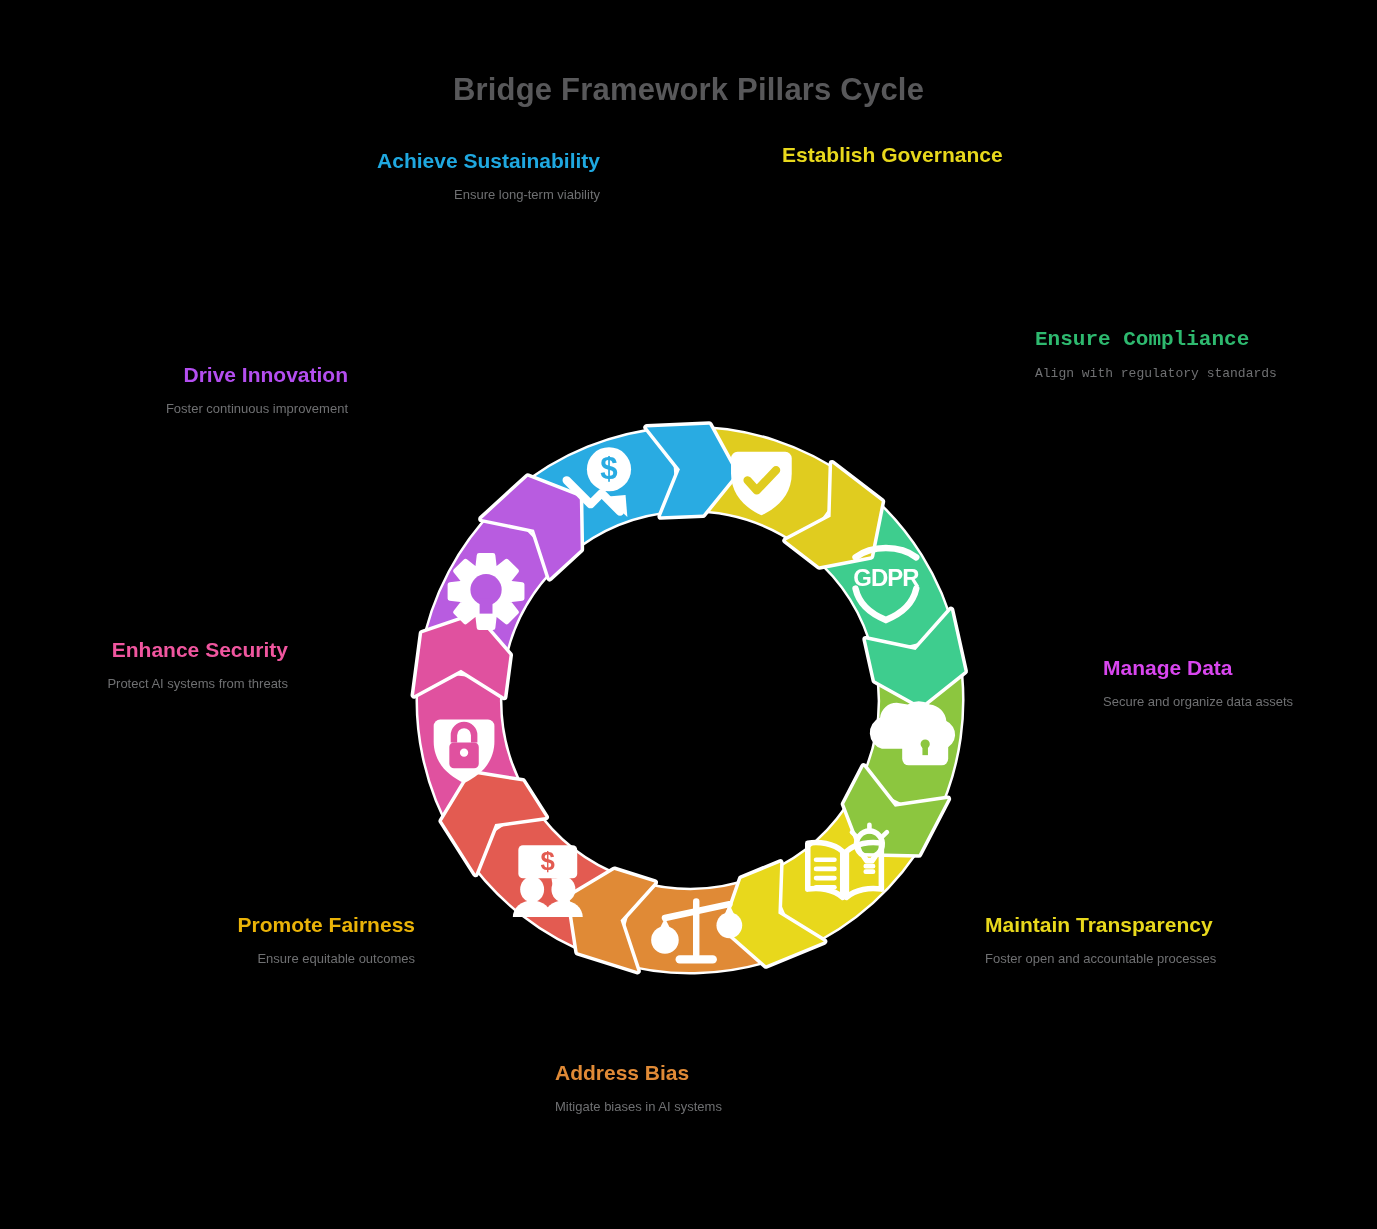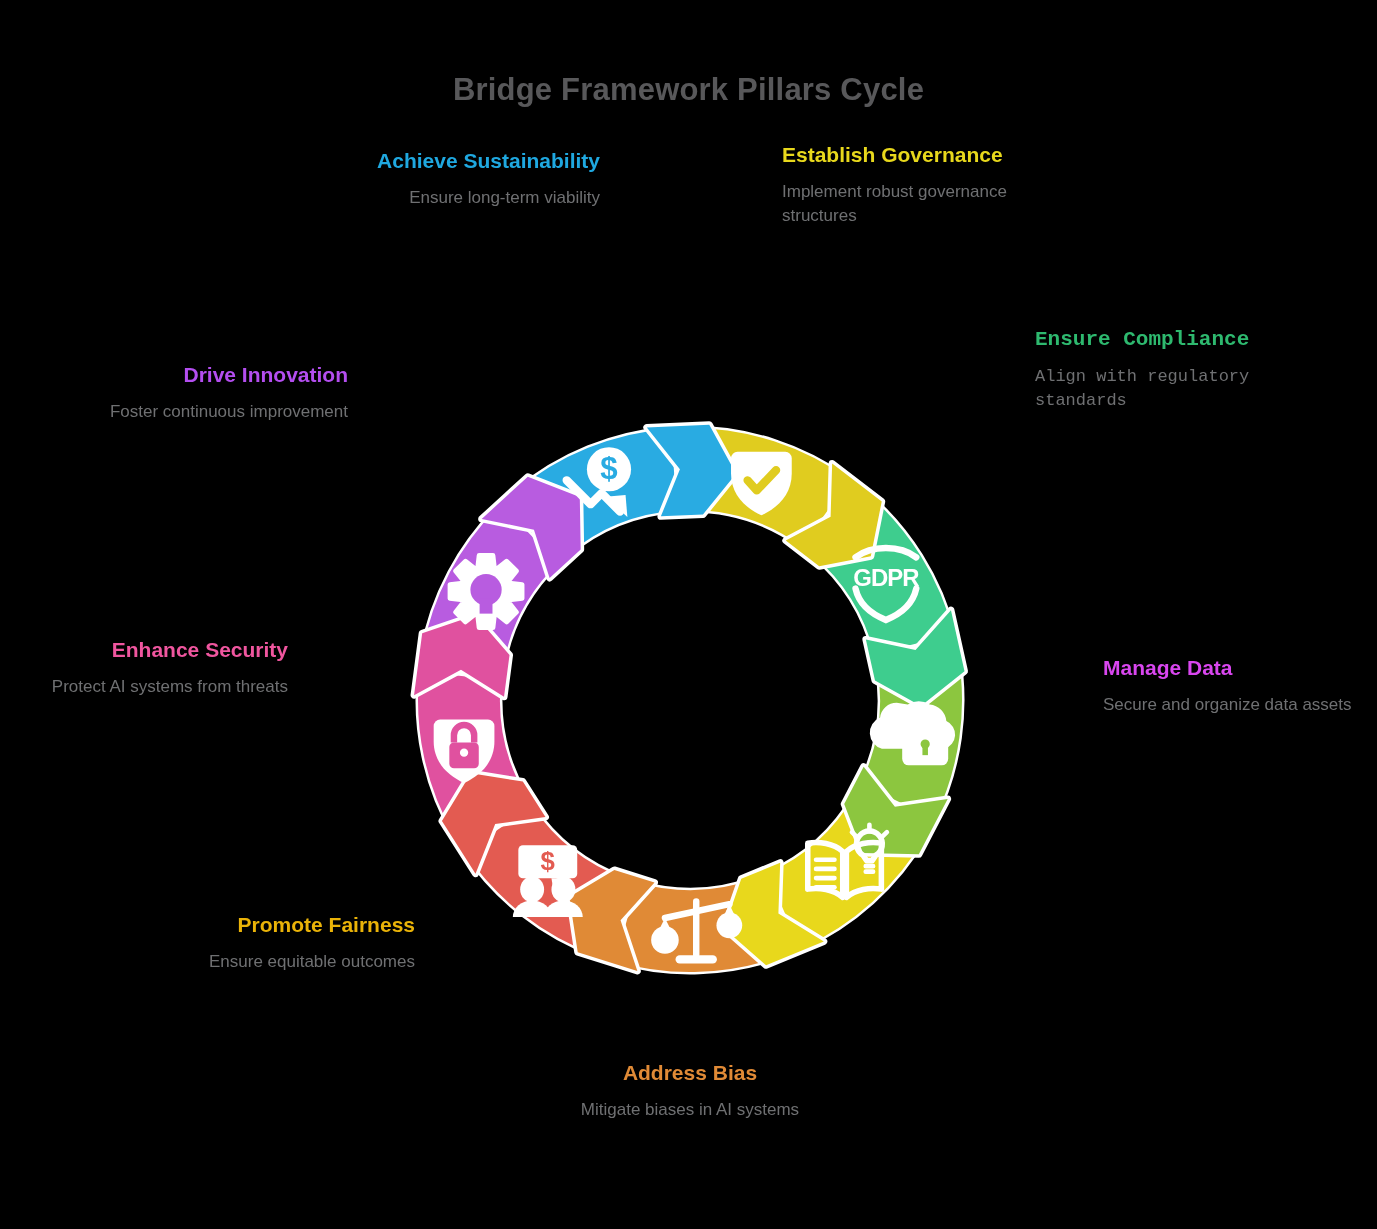--- a/index.html
+++ b/index.html
@@ -35,28 +35,28 @@
     position: absolute;
     width: 270px;
   }
   .lbl .t {
     font-size: 21px;
     font-weight: bold;
     line-height: 1.42;
     margin: 0 0 10px 0;
   }
   .lbl .d {
-    font-size: 17px;
+    font-size: 13px;
     color: #6f7072;
     line-height: 1.42;
     margin: 0;
   }
   .align-r { text-align: right; }
   .align-l { text-align: left; }
-  .align-c { text-align: center; }
+  .align-c { }
 </style>
 </head>
 <body>
 
 <div id="page">
 
   <div id="title">Bridge Framework Pillars Cycle</div>
 
   <svg id="wheel" width="1377" height="1229" viewBox="0 0 1377 1229">
     <defs>
@@ -174,33 +174,36 @@
       </g>
   </svg>
 
   <div class="lbl align-r" style="left:330px; top:140px;margin-top:6px;">
     <p class="t" style="color: rgb(31, 168, 224);">Achieve Sustainability</p>
     <p class="d">Ensure long-term viability</p>
   </div>
 
   <div class="lbl align-l" style="left:782px; top:140px;text-decoration:underline;">
     <p class="t" style="color: rgb(232, 216, 28);">Establish Governance</p>
-    <p class="d">Implement robust governance structures</p>
   </div>
 
   <div class="lbl align-l" style="left:1035px; top:325px;font-family:Liberation Mono, monospace;">
     <p class="t" style="color: rgb(46, 185, 111);">Ensure Compliance</p>
     <p class="d">Align with regulatory standards</p>
   </div>
 
   <div class="lbl align-l" style="left:1103px; top:653px;">
     <p class="t" style="color: #d946ef;">Manage Data</p>
     <p class="d">Secure and organize data assets</p>
   </div>
 
+  <div class="lbl align-l" style="left:985px; top:910px;">
+    <p class="t" style="color: rgb(232, 216, 28);">Maintain Transparency</p>
+    <p class="d">Foster open and accountable processes</p>
+  </div>
 
   <div class="lbl align-c" style="left:555px; top:1058px;">
     <p class="t" style="color: rgb(224, 138, 54);">Address Bias</p>
     <p class="d">Mitigate biases in AI systems</p>
   </div>
 
   <div class="lbl align-r" style="left:145px; top:910px;">
     <p class="t" style="color: #eab308;">Promote Fairness</p>
     <p class="d">Ensure equitable outcomes</p>
   </div>

